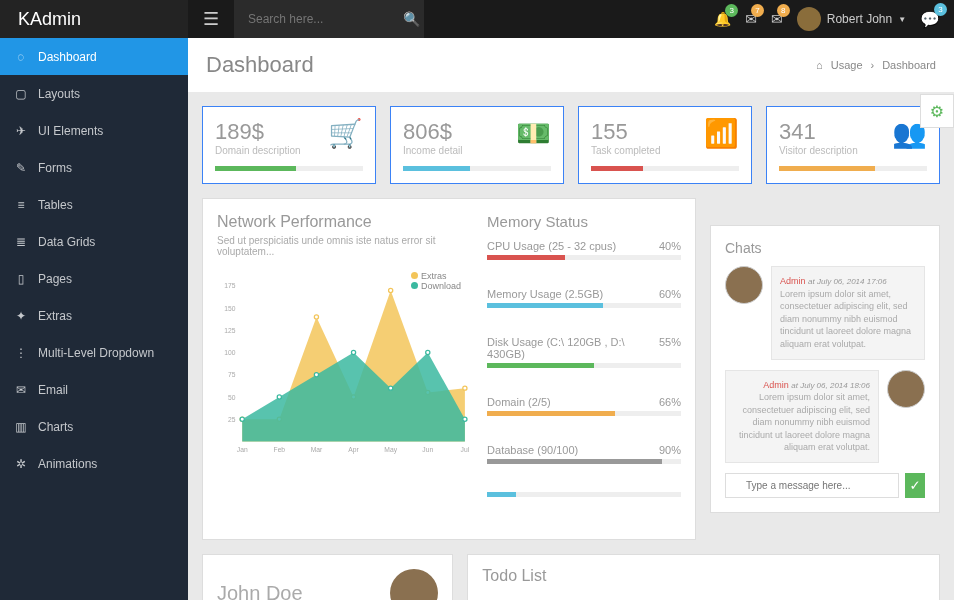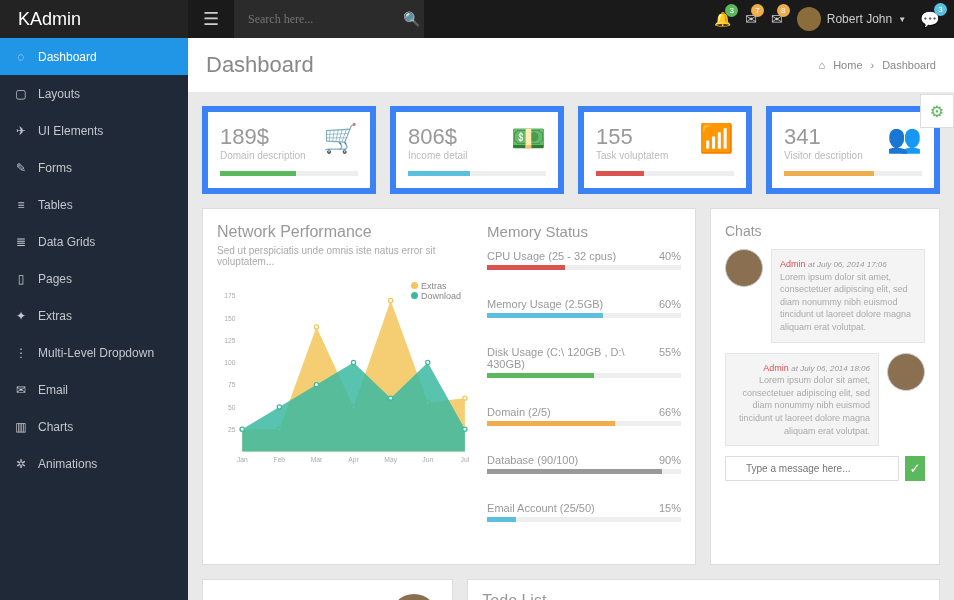--- a/index.html
+++ b/index.html
@@ -1,46 +1,46 @@
 <!DOCTYPE html>
 <html><head>
 <meta charset="utf-8">
 <style>
 * { margin:0; padding:0; box-sizing:border-box; font-family:Arial,sans-serif; }
 body { background:#e9e9e9; width:954px; height:600px; overflow:hidden; }
 .header { height:38px; background:#1a1a1a; display:flex; align-items:center; color:#ccc; }
 .logo { width:188px; height:38px; background:#232323; color:#fff; font-size:18px; display:flex; align-items:center; padding-left:18px; font-weight:300; }
 .hamburger { width:46px; text-align:center; font-size:18px; cursor:pointer; }
 .search { background:#2b2b2b; height:38px; display:flex; align-items:center; padding:0 14px; width:190px; }
-.search input { background:transparent; border:none; color:#999; font-size:12px; flex:1; outline:none;font-family:Liberation Serif, serif; }
+.search input { background:transparent; border:none; color:#999; font-size:12px; flex:1; outline:none; }
 .search-icon { color:#ccc; font-size:14px; }
 .header-right { margin-left:auto; display:flex; align-items:center; gap:14px; padding-right:14px; }
 .notif { position:relative; font-size:14px; color:#ccc; cursor:pointer; }
 .badge { position:absolute; top:-7px; right:-7px; background:#5cb85c; color:#fff; border-radius:50%; width:13px; height:13px; font-size:8px; display:flex; align-items:center; justify-content:center; }
 .badge.orange { background:#f0ad4e; }
 .user-area { display:flex; align-items:center; gap:6px; cursor:pointer; font-size:12px; }
 .avatar-sm { width:24px; height:24px; border-radius:50%; background:#8a6d3b; }
 .chat-icon { color:#5bc0de; font-size:16px; position:relative; }
 .sidebar { position:absolute; top:38px; left:0; width:188px; bottom:0; background:#1f2937; }
 .sidebar-item { height:37px; display:flex; align-items:center; padding-left:14px; color:#c5c8cc; font-size:12px; cursor:pointer; gap:10px; }
 .sidebar-item.active { background:#2196e6; color:#fff; }
 .sb-icon { width:14px; text-align:center; font-size:12px; }
 .main { position:absolute; left:188px; top:38px; right:0; bottom:0; overflow:auto; }
 .page-head { background:#fff; padding:14px 18px; display:flex; align-items:center; }
 .page-title { color:#888; font-size:22px; font-weight:300; }
 .breadcrumb { margin-left:auto; color:#888; font-size:11px; display:flex; gap:8px; align-items:center; }
 .content { padding:14px; }
 .stats-row { display:flex; gap:14px; }
-.stat-card { background:#fff; border:6px solid #3b82f6; flex:1; padding:12px; position:relative; }
+.stat-card { background:#fff; border:1px solid #3b82f6; flex:1; padding:12px; position:relative; }
 .stat-val { color:#999; font-size:22px; }
 .stat-label { color:#bbb; font-size:10px; }
 .stat-icon { position:absolute; right:12px; top:10px; color:#ccc; font-size:28px; }
 .stat-bar { height:5px; background:#eee; margin-top:10px; }
 .stat-bar-fill { height:100%; }
-.row2 { display:flex; gap:14px; margin-top:14px; }
+.row2 { display:flex; gap:14px; margin-top:14px;align-items:center; }
 .panel { background:#fff; border:1px solid #ddd; padding:14px; }
 .panel-left { flex:1; display:flex; gap:18px; }
 .chart-area { flex:1.3; }
 .net-title { color:#999; font-size:16px; margin-bottom:4px; }
 .net-sub { color:#aaa; font-size:10px; margin-bottom:8px; }
 .chart { position:relative; height:210px; }
 .chart svg { width:100%; height:100%; }
 .legend { position:absolute; top:6px; right:8px; font-size:9px; color:#888; }
 .legend-dot { display:inline-block; width:7px; height:7px; border-radius:50%; margin-right:3px; }
 .server-area { flex:1; }
@@ -141,21 +141,21 @@
       <span class="sb-icon">✲</span>
       <span>Animations</span>
     </div>
   </div>
 
 <div class="main">
   <div class="page-head">
     <div class="page-title">Dashboard</div>
     <div class="breadcrumb">
       <span>⌂</span>
-      <span>Home</span>
+      <span>Usage</span>
       <span>›</span>
       <span>Dashboard</span>
     </div>
   </div>
 
   <div class="content">
     <div class="stats-row" id="stats">
         <div class="stat-card">
           <div class="stat-val">189$</div>
           <div class="stat-label">Domain description</div>
@@ -167,21 +167,21 @@
         <div class="stat-card">
           <div class="stat-val">806$</div>
           <div class="stat-label">Income detail</div>
           <div class="stat-icon">💵</div>
           <div class="stat-bar">
             <div class="stat-bar-fill" style="width:45%;background:#5bc0de"></div>
           </div>
         </div>
         <div class="stat-card">
           <div class="stat-val">155</div>
-          <div class="stat-label">Task voluptatem</div>
+          <div class="stat-label">Task completed</div>
           <div class="stat-icon">📶</div>
           <div class="stat-bar">
             <div class="stat-bar-fill" style="width:35%;background:#d9534f"></div>
           </div>
         </div>
         <div class="stat-card">
           <div class="stat-val">341</div>
           <div class="stat-label">Visitor description</div>
           <div class="stat-icon">👥</div>
           <div class="stat-bar">
@@ -276,24 +276,20 @@
               <div class="srv-item">
                 <div class="srv-row">
                   <span>Database (90/100)</span>
                   <span>90%</span>
                 </div>
                 <div class="srv-bar">
                   <div class="srv-fill" style="width:90%;background:#999"></div>
                 </div>
               </div>
               <div class="srv-item">
-                <div class="srv-row">
-                  <span>Email Account (25/50)</span>
-                  <span>15%</span>
-                </div>
                 <div class="srv-bar">
                   <div class="srv-fill" style="width:15%;background:#5bc0de"></div>
                 </div>
               </div>
             </div>
         </div>
       </div>
 
       <div class="panel chats-panel">
         <div class="chats-title">Chats</div>

